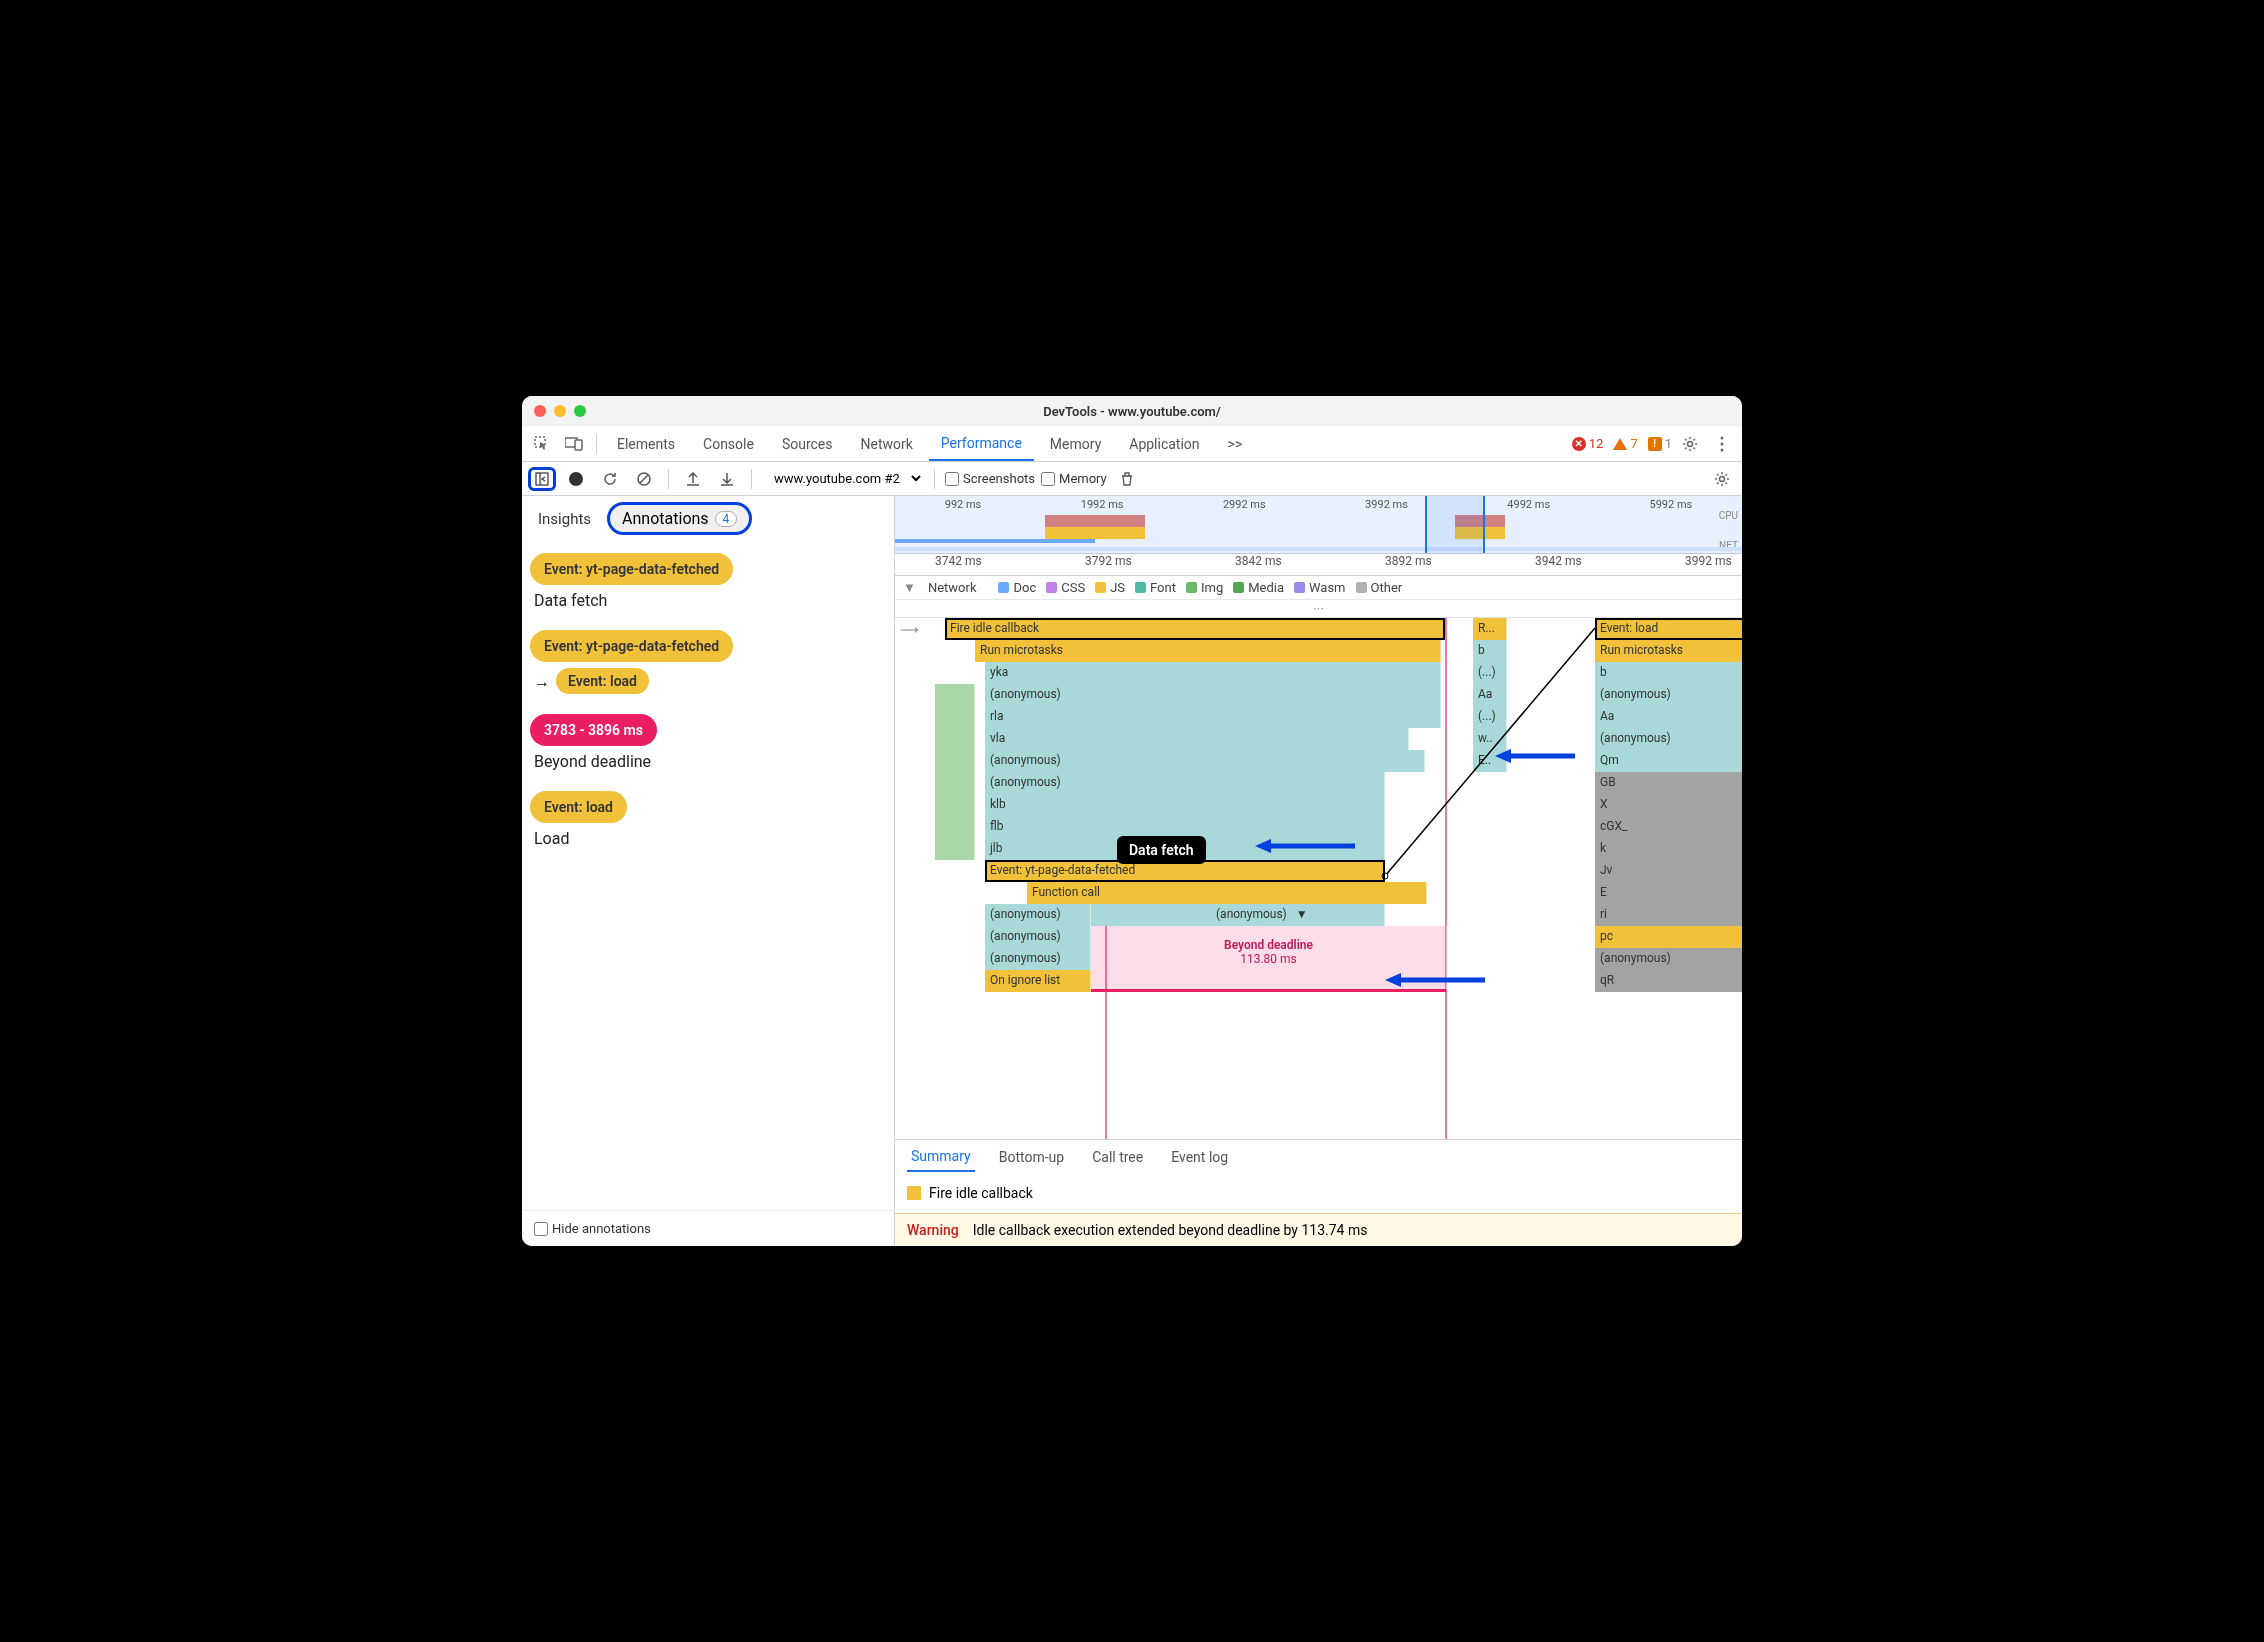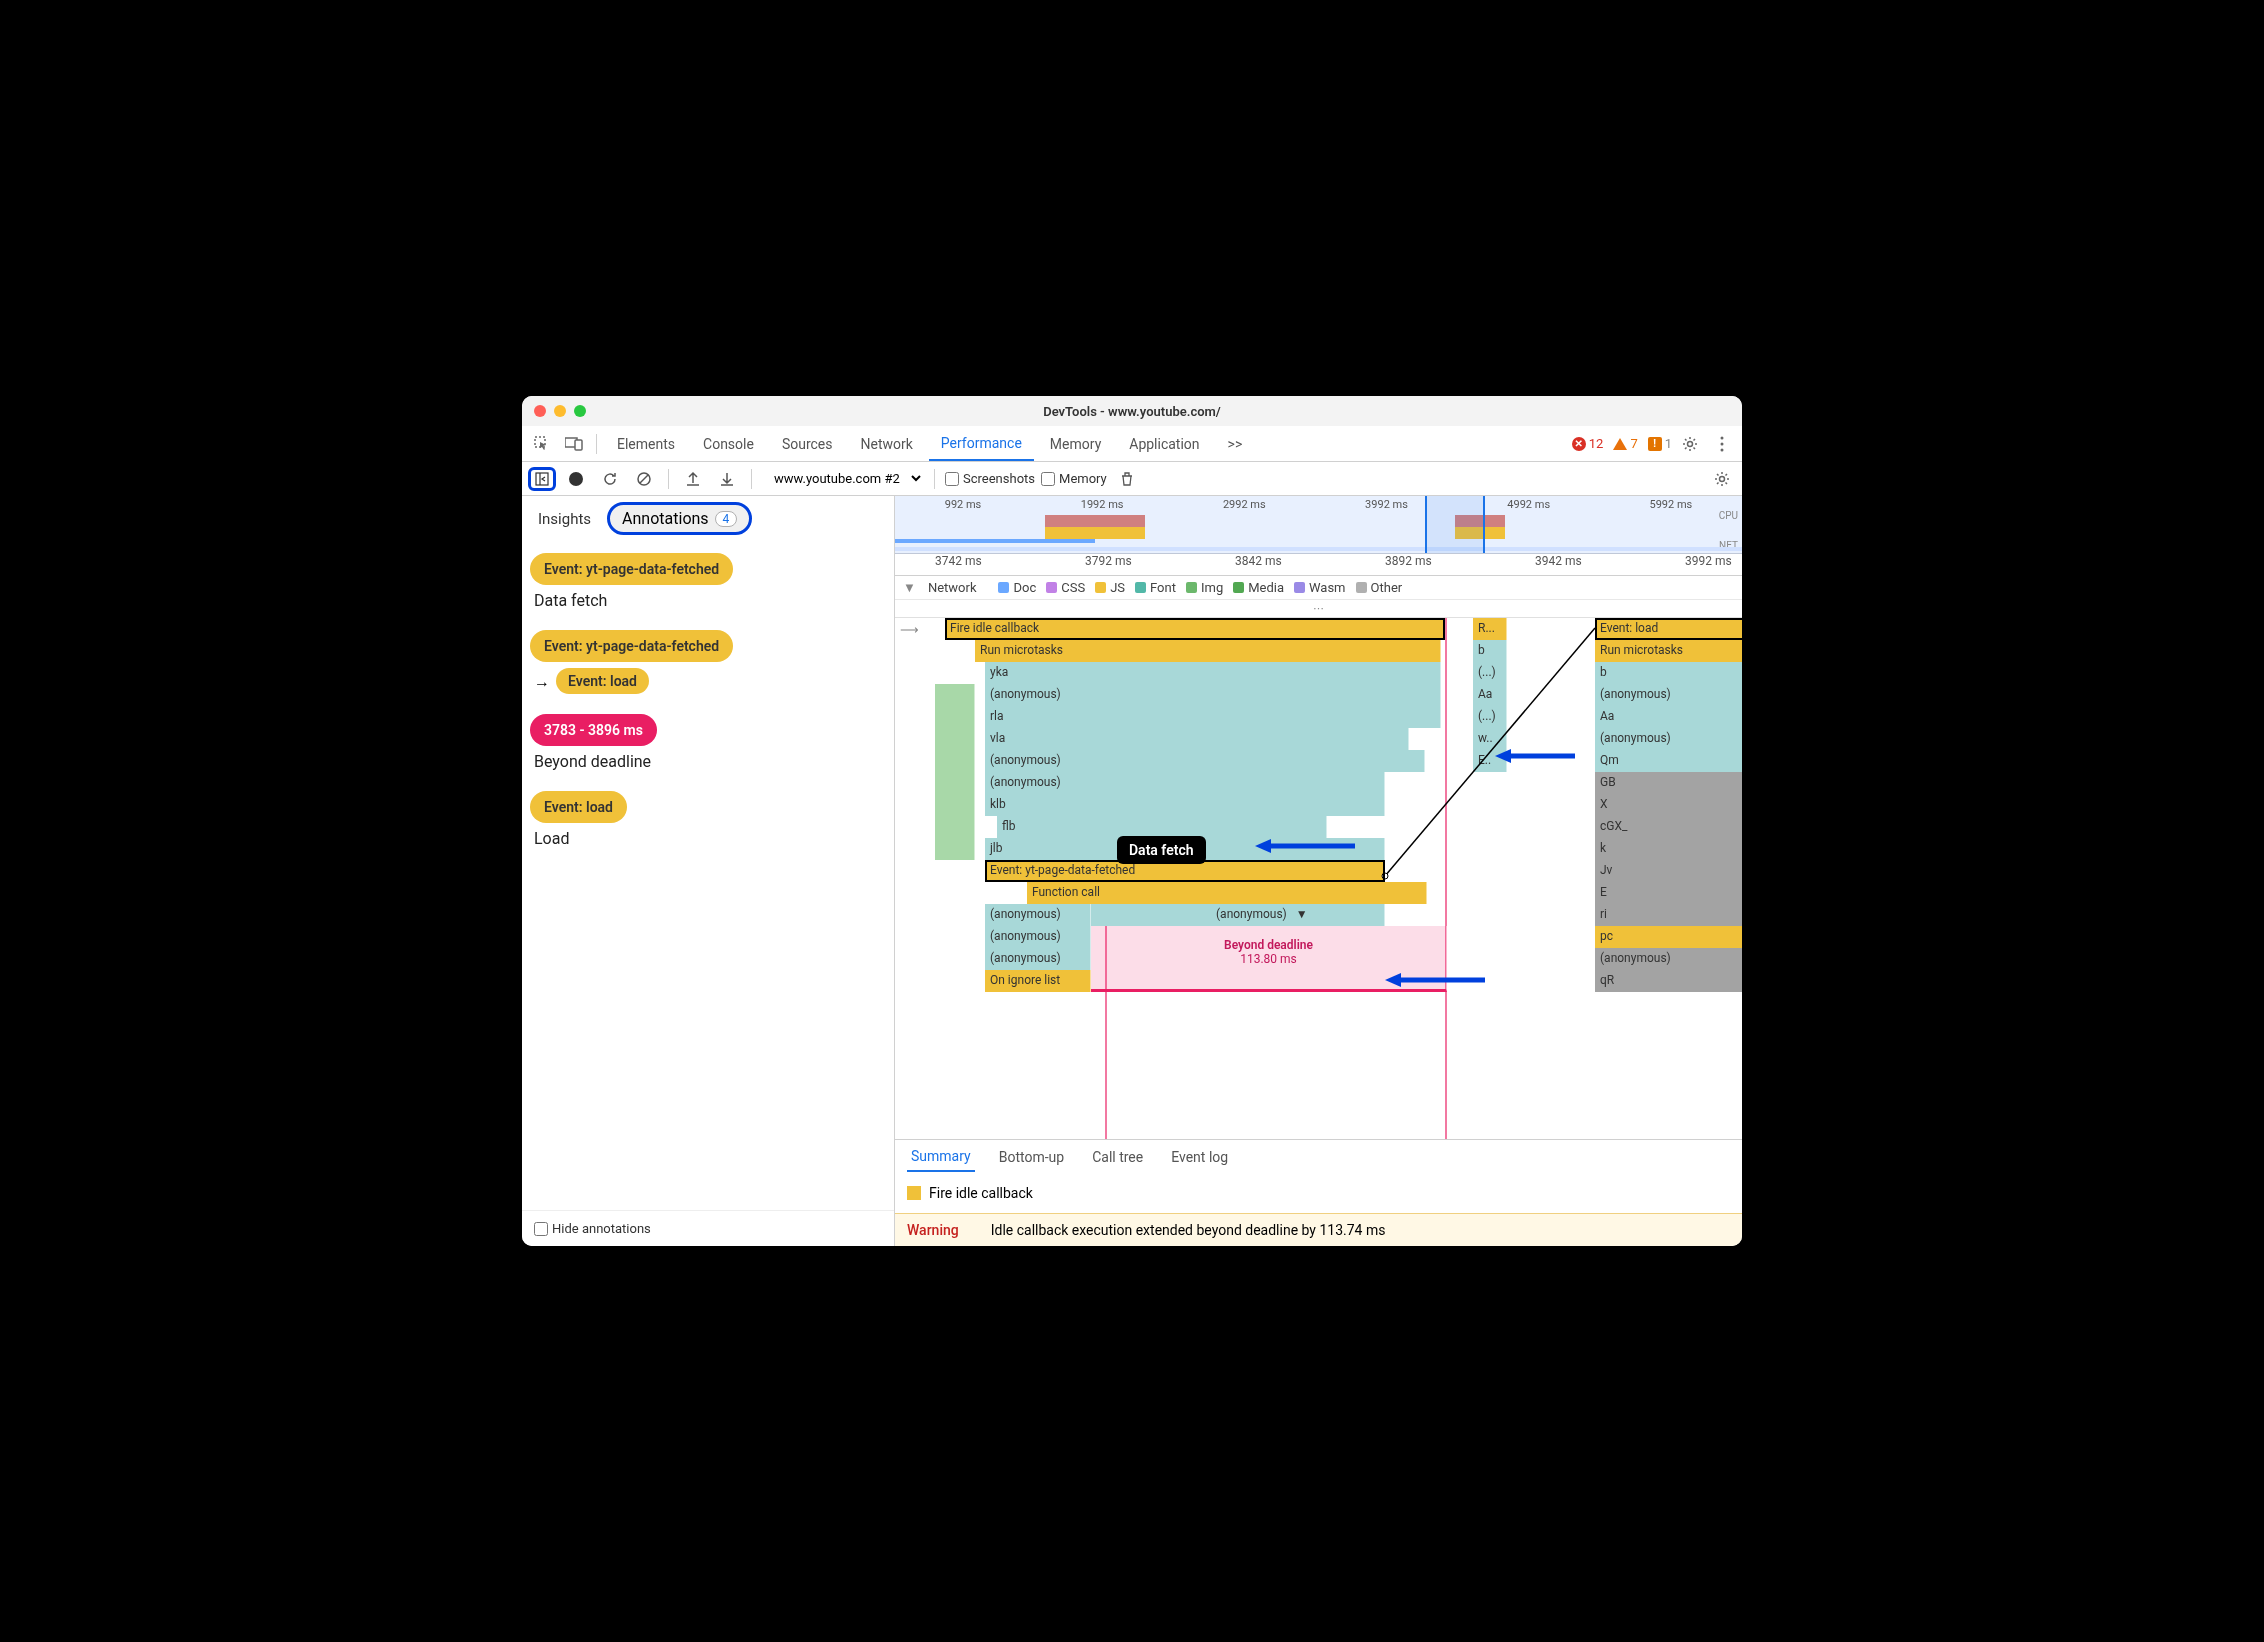--- a/index.html
+++ b/index.html
@@ -81,21 +81,21 @@
 .callout { position: absolute; background: #000; color: #fff; font-size: 14px; font-weight: 600; padding: 6px 12px; border-radius: 6px; z-index: 10; }
 .highlight-box { position: absolute; border: 2px solid #000; z-index: 9; }
 .blue-arrow { position: absolute; z-index: 8; }
 
 .bottom-tabs { height: 34px; border-top: 1px solid #d0d0d0; display: flex; align-items: center; padding: 0 12px; gap: 20px; background: #fff; }
 .bottom-tab { font-size: 14px; color: #555; padding: 6px 4px; cursor: pointer; }
 .bottom-tab.active { color: #1a73e8; border-bottom: 2px solid #1a73e8; }
 
 .summary-area { background: #fff; padding: 8px 12px; font-size: 14px; }
 .summary-row { display: flex; align-items: center; gap: 8px; padding: 4px 0; }
-.warning-strip { background: #fff8e5; border-top: 1px solid #f0d080; padding: 8px 12px; display: flex; gap: 32px; font-size: 14px; }
+.warning-strip { background: #fff8e5; border-top: 1px solid #f0d080; padding: 8px 12px; display: flex; gap: 14px; font-size: 14px; }
 .warn-label { color: #c5221f; font-weight: 500; }
 
 svg { display: block; }
 </style>
 </head>
 <body>
 
 <div class="window">
 
   <div class="titlebar">
@@ -355,21 +355,21 @@
       <div class="flame-row fr-yellow" style="left: 50px; top: 0px; width: 500px;">Fire idle callback</div>
           <div class="highlight-box" style="left: 50px; top: 0px; width: 500px; height: 22px;"></div>
           <div class="flame-row fr-yellow" style="left: 80px; top: 22px; width: 466px;">Run microtasks</div>
           <div class="flame-row fr-teal" style="left: 90px; top: 44px; width: 456px;">yka</div>
           <div class="flame-row fr-teal" style="left: 90px; top: 66px; width: 456px;">(anonymous)</div>
           <div class="flame-row fr-teal" style="left: 90px; top: 88px; width: 456px;">rla</div>
           <div class="flame-row fr-teal" style="left: 90px; top: 110px; width: 424px;">vla</div>
           <div class="flame-row fr-teal" style="left: 90px; top: 132px; width: 440px;">(anonymous)</div>
           <div class="flame-row fr-teal" style="left: 90px; top: 154px; width: 400px;">(anonymous)</div>
           <div class="flame-row fr-teal" style="left: 90px; top: 176px; width: 400px;">klb</div>
-          <div class="flame-row fr-teal" style="left: 90px; top: 198px; width: 330px; margin-left: 12px;">flb</div>
+          <div class="flame-row fr-teal" style="left: 90px; top: 198px; width: 400px;">flb</div>
           <div class="flame-row fr-teal" style="left: 90px; top: 220px; width: 400px;">jlb</div>
           <div class="flame-row fr-yellow" style="left: 90px; top: 242px; width: 400px;">Event: yt-page-data-fetched</div>
           <div class="highlight-box" style="left: 90px; top: 242px; width: 400px; height: 22px;"></div>
           <div class="flame-row fr-yellow" style="left: 90px; top: 264px; width: 400px; margin-left: 42px;">Function call</div>
           <div class="flame-row fr-teal" style="left: 90px; top: 286px; width: 106px;">(anonymous)</div>
           <div class="flame-row fr-teal" style="left: 90px; top: 308px; width: 106px;">(anonymous)</div>
           <div class="flame-row fr-teal" style="left: 90px; top: 330px; width: 106px;">(anonymous)</div>
           <div class="flame-row fr-yellow" style="left: 90px; top: 352px; width: 106px;">On ignore list</div>
           <div class="flame-row fr-green" style="left: 40px; top: 66px; width: 40px;"></div>
           <div class="flame-row fr-green" style="left: 40px; top: 88px; width: 40px;"></div>

